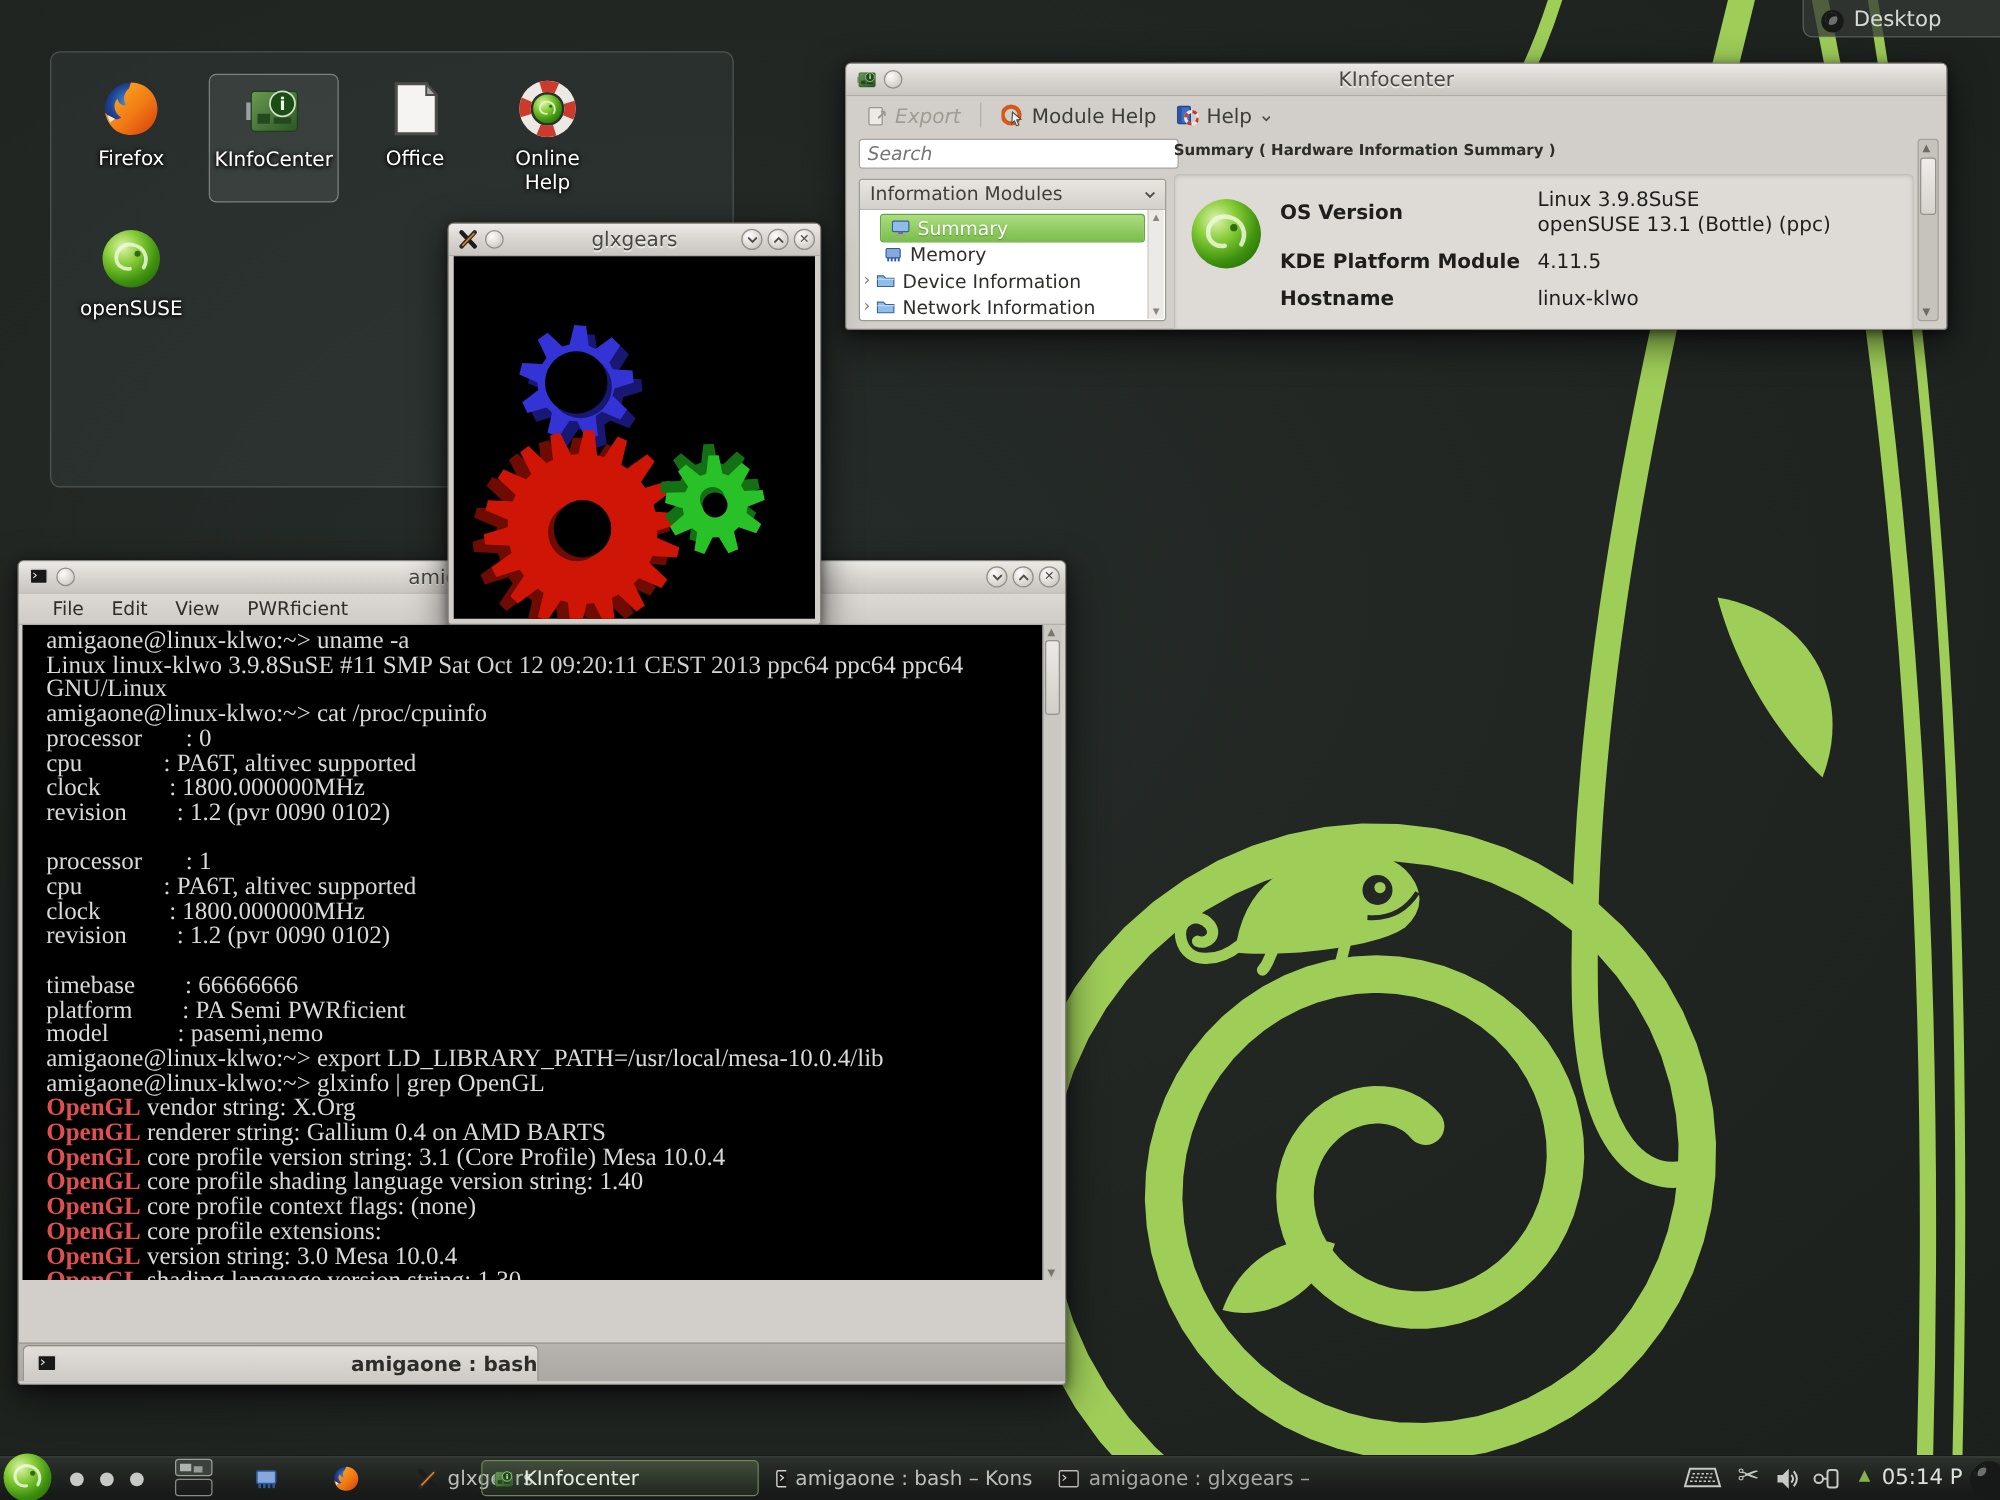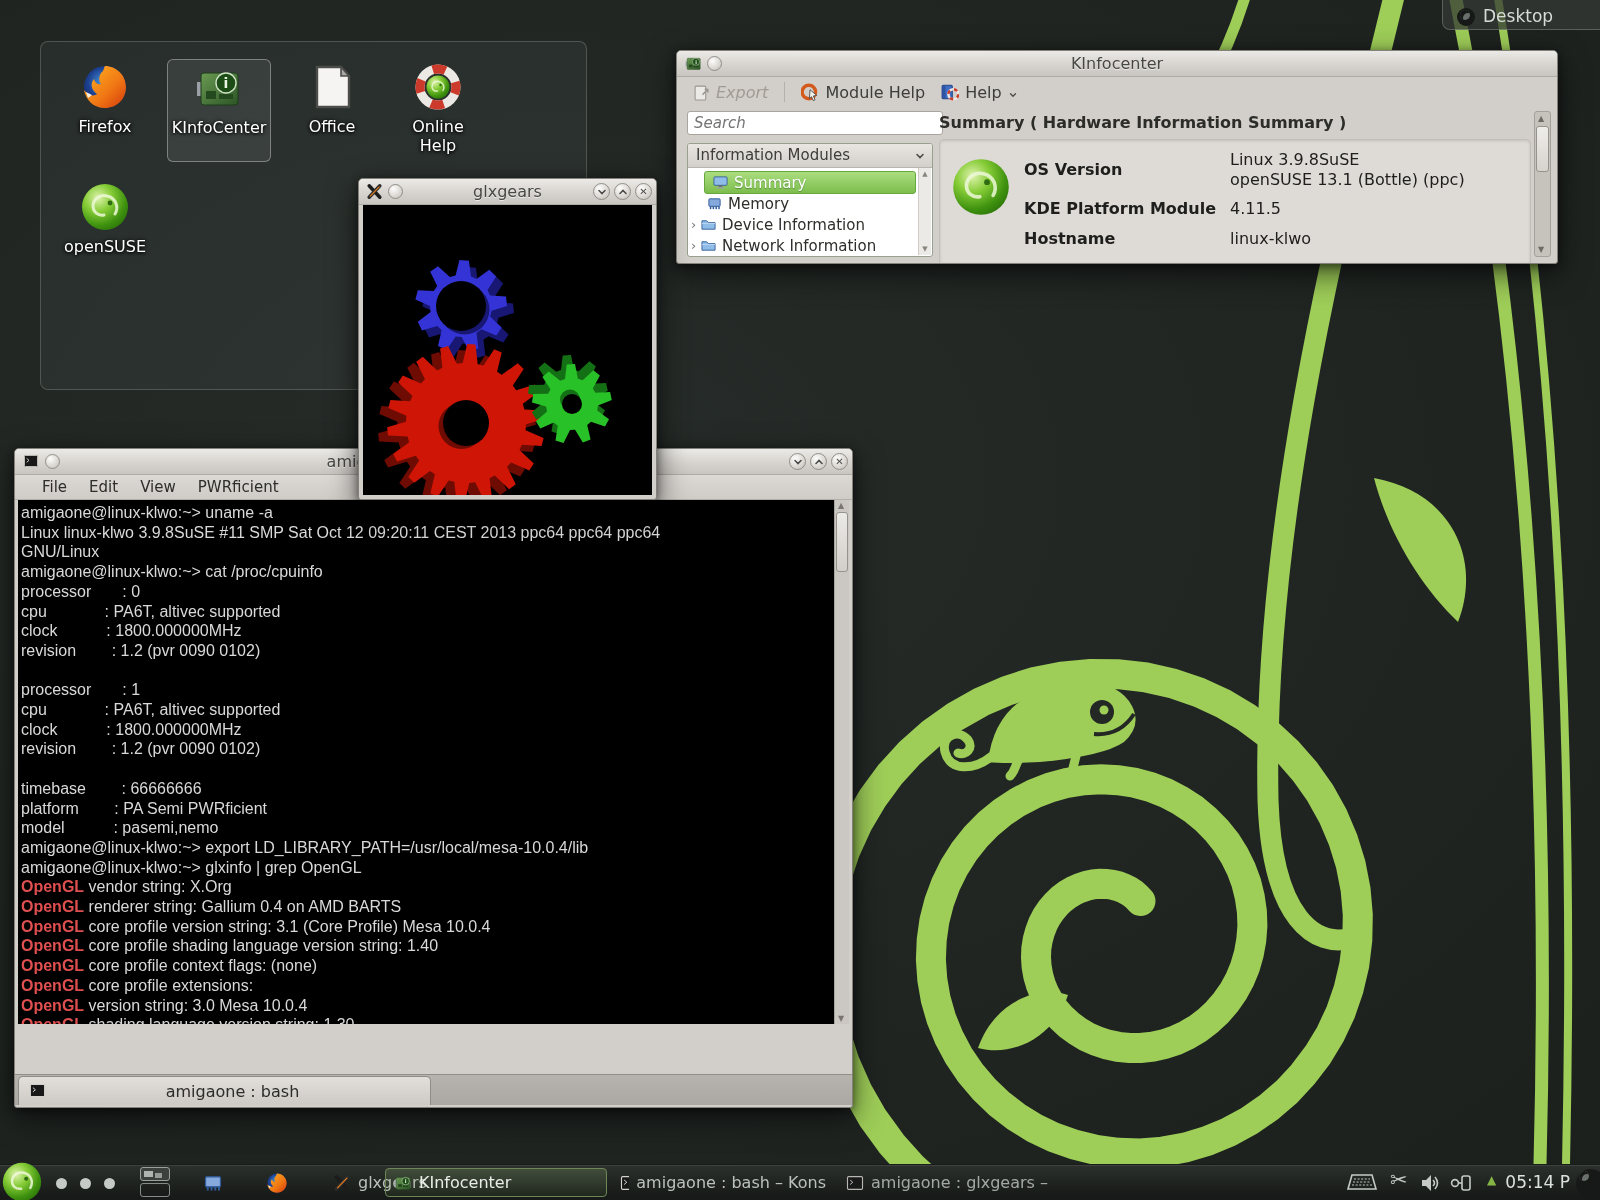--- a/index.html
+++ b/index.html
@@ -55,54 +55,54 @@
        display:flex;align-items:center;}
   .tree-row .lbl{margin-left:6px;white-space:nowrap;}
   .tree-sel{left:16px;right:16px;border-radius:3px;color:#fff;
        background:linear-gradient(#abdd80,#7cbd4c);border:1px solid #66a83e;
        text-shadow:0 1px 1px rgba(0,60,0,.4);}
   .expander{width:10px;margin-left:3px;color:#777;font-size:13px;}
   .mini-scroll{position:absolute;right:1px;top:24px;bottom:1px;width:13px;
        background:#eceae6;border-left:1px solid #cfccc6;color:#8a867f;font-size:7px;
        display:flex;flex-direction:column;align-items:center;justify-content:space-between;
        padding:2px 0;box-sizing:border-box;}
-  #kic-heading{position:absolute;left:262px;top:62px;font-size:16px;font-weight:bold;
+  #kic-heading{position:absolute;left:262px;top:62px;font-size:12px;font-weight:bold;
        color:#2c2c29;white-space:nowrap;}
   #kic-panel{position:absolute;left:262px;top:88px;right:26px;bottom:0;
        background:#dedad5;border:1px solid #c2beb8;border-bottom:none;
        border-radius:5px 5px 0 0;box-shadow:inset 0 1px 3px rgba(0,0,0,.12);}
   .info-label{position:absolute;font-size:16px;font-weight:bold;color:#1e1e1c;white-space:nowrap;}
   .info-value{position:absolute;font-size:16px;color:#1e1e1c;white-space:nowrap;text-align:right;}
   .win-scroll{position:absolute;right:6px;top:60px;bottom:6px;width:15px;
        background:#c6c2bc;border:1px solid #a5a19a;border-radius:3px;color:#6e6a64;
        font-size:8px;text-align:center;}
   .win-scroll .thumb{position:absolute;left:1px;right:1px;top:14px;height:44px;
        background:linear-gradient(#efedea,#d6d2cd);border:1px solid #96928c;border-radius:3px;}
   
   #terminal{left:14px;top:448px;width:837px;height:658px;}
   .menubar{position:absolute;left:0;top:26px;right:0;height:24px;
        background:linear-gradient(#dcd8d4,#cfcbc6);border-bottom:1px solid #b2aea8;
        display:flex;align-items:center;font-size:15px;color:#2d2d2a;padding-left:16px;}
   .menu-item{padding:0 11px;}
   #term-black{position:absolute;left:3px;top:51px;right:17px;bottom:83px;background:#000;
        overflow:hidden;}
-  #term-pre{margin:0;padding:3px 0 0 3px;font-family:Liberation Sans, sans-serif;
-       font-size:16px;line-height:19.7px;color:#d9d9d9;white-space:pre;}
+  #term-pre{margin:0;padding:3px 0 0 19px;font-family:Liberation Serif, serif;
+       font-size:20px;line-height:19.7px;color:#d9d9d9;white-space:pre;}
   .t-red{color:#e04f4f;font-weight:bold;}
   #term-scroll{position:absolute;top:51px;right:3px;bottom:83px;width:14px;
        background:#cbc7c2;border-left:1px solid #a8a49e;color:#7a766f;font-size:8px;}
   #term-scroll .thumb{position:absolute;left:1px;right:1px;top:12px;height:58px;
        background:linear-gradient(#eceae7,#d2cec9);border:1px solid #96928c;border-radius:3px;}
   #tabbar{position:absolute;left:0;right:0;bottom:2px;height:30px;
        background:linear-gradient(#b7b3ae,#aba7a2);border-top:1px solid #918d87;}
   #tab-active{position:absolute;left:3px;top:1px;width:411px;height:28px;
        background:linear-gradient(#e2dfdb,#cdc9c4);border:1px solid #8f8b85;
        border-bottom:none;border-radius:5px 5px 0 0;}
-  #tab-active .tab-label{position:absolute;left:16px;right:0;top:5px;text-align:center;
-       font-size:16px;color:#2d2d2a;}
+  #tab-active .tab-label{position:absolute;left:16px;right:0;top:5px;text-align:right;
+       font-size:16px;color:#2d2d2a;font-weight:bold;}
   
   #glxgears{left:358px;top:178px;width:297px;height:320px;}
   #gl-black{position:absolute;left:4px;top:26px;right:4px;bottom:4px;background:#000;}
   
   #panel{left:0;top:1164px;width:1600px;height:36px;
        background:linear-gradient(#2c312d,#171a18 85%);border-top:1px solid #42474306;
        box-shadow:inset 0 1px 0 #3d423e;}
   .task{position:absolute;top:3px;height:29px;display:flex;align-items:center;gap:7px;
        color:#bcc0bc;font-size:16px;border-radius:4px;padding:0 8px;box-sizing:border-box;
        white-space:nowrap;overflow:hidden;}

